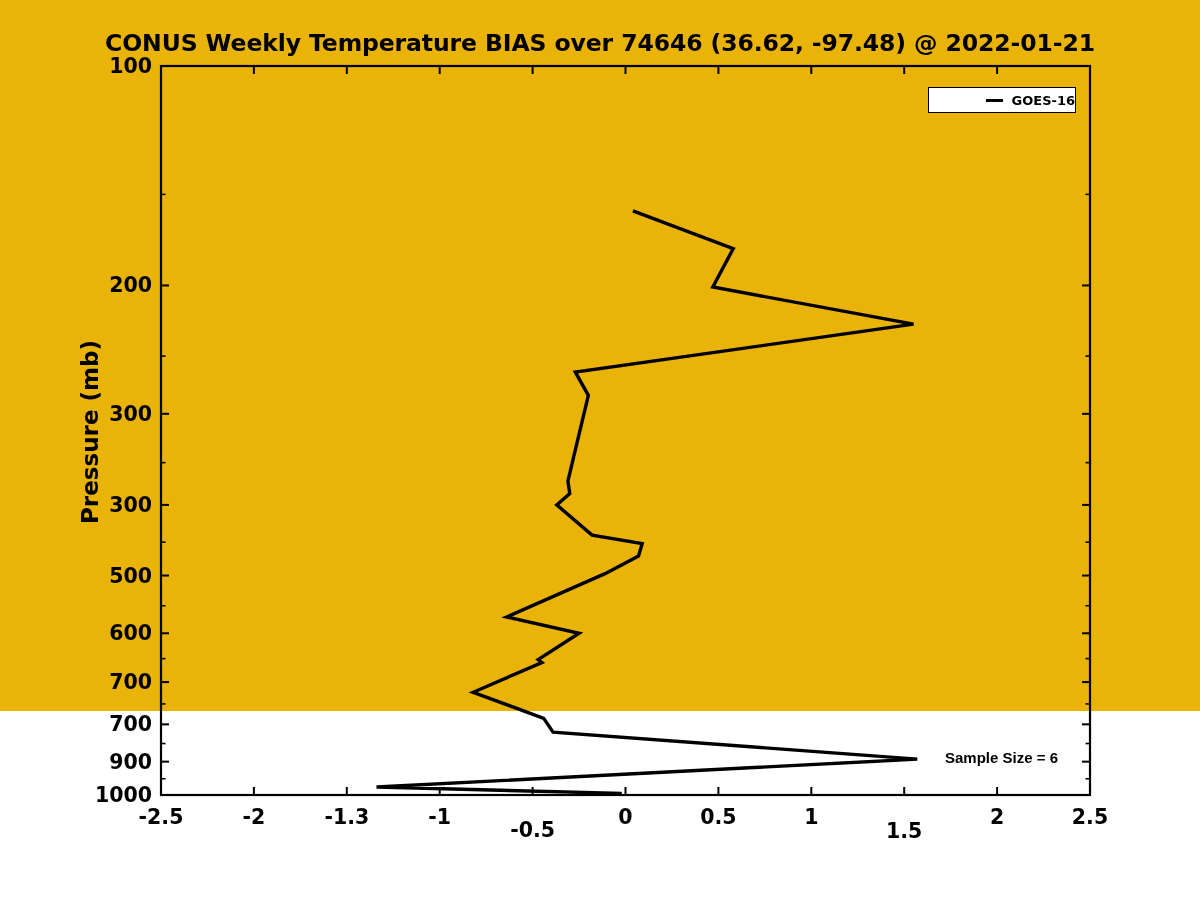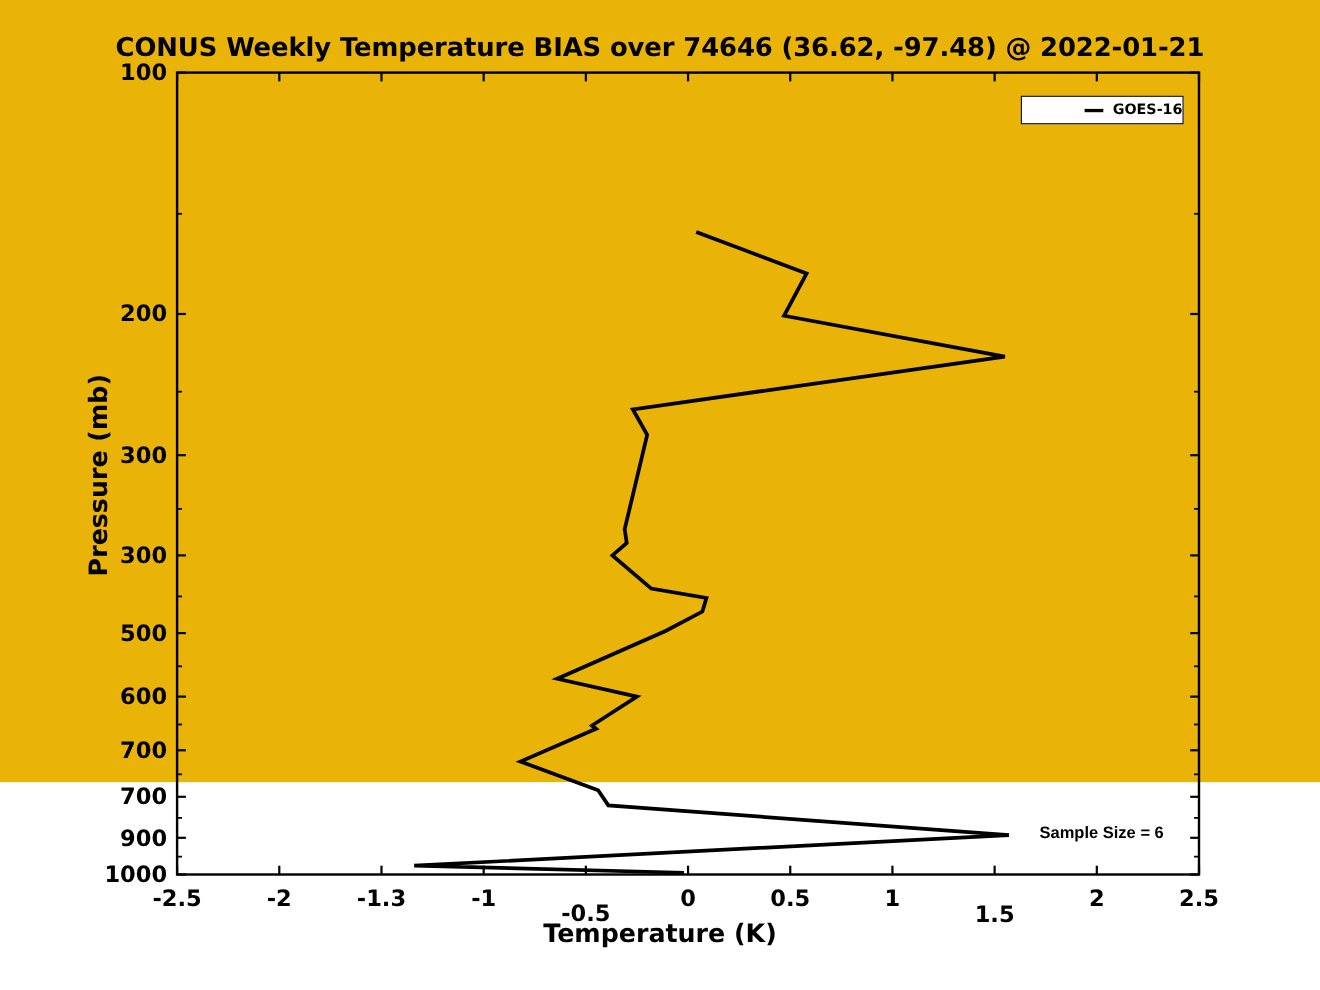--- a/index.html
+++ b/index.html
@@ -108,21 +108,20 @@
 </style>
 </head>
 <body>
 
 <div id="figure">
 
   <div class="chart-title">CONUS Weekly Temperature BIAS over 74646 (36.62, -97.48) @ 2022-01-21</div>
 
   <div class="axis-label-y">Pressure (mb)</div>
 
-  <div class="axis-label-x">Temperature (K)</div>
 
   <div id="tick-layer">
       <div class="tick-label x" style="left: 161px; top: 805px;">-2.5</div>
       <div class="tick-label x" style="left: 253.9px; top: 805px;">-2</div>
       <div class="tick-label x" style="left: 346.8px; top: 805px;">-1.3</div>
       <div class="tick-label x" style="left: 439.7px; top: 805px;">-1</div>
       <div class="tick-label x" style="left: 532.6px; top: 818px;">-0.5</div>
       <div class="tick-label x" style="left: 625.5px; top: 805px;">0</div>
       <div class="tick-label x" style="left: 718.4px; top: 805px;">0.5</div>
       <div class="tick-label x" style="left: 811.3px; top: 805px;">1</div>

